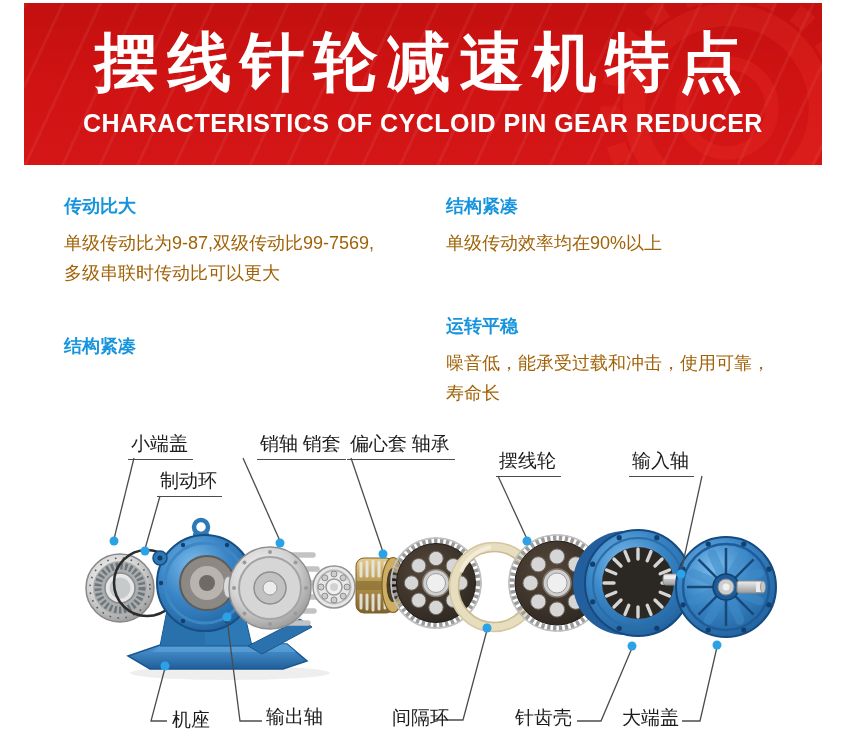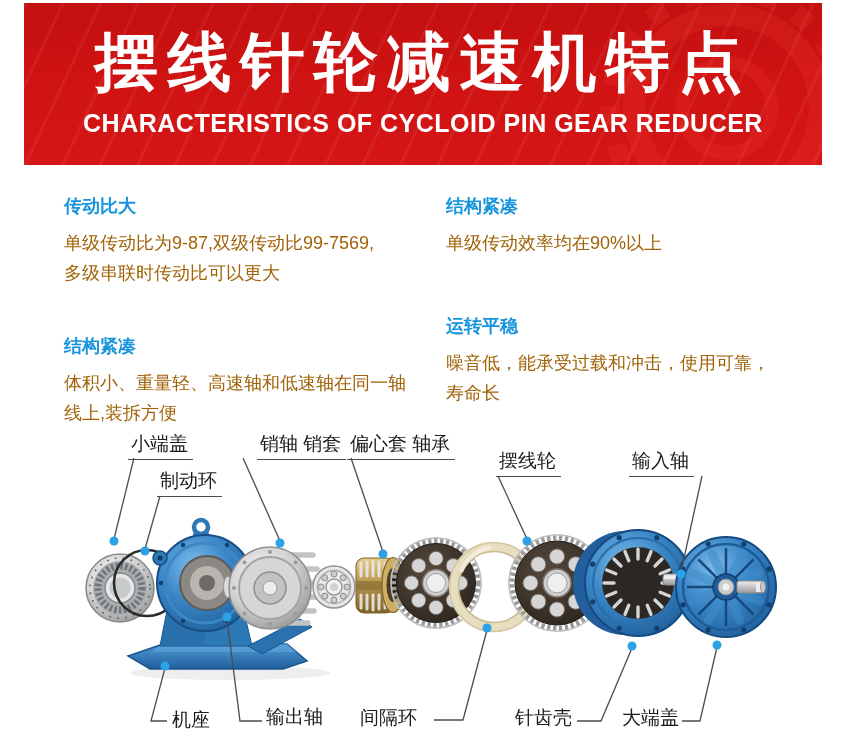--- a/index.html
+++ b/index.html
@@ -28,21 +28,21 @@
   }
   
   .feature { position:absolute; width:382px; }
   .feature-title { font-size:18px; line-height:28px; font-weight:700; color:#1694dd; }
   .feature-body  { margin-top:8px; font-size:18px; line-height:30px; color:#a16207; white-space:pre-line; }
   #feature-0 { left:64px;  top:192px; }
   #feature-1 { left:446px; top:192px; }
   #feature-2 { left:64px;  top:316px;margin-top:16px; }
   #feature-3 { left:446px; top:312px; }
   
-  .diagram { position:absolute; left:0; top:425px; width:810px; height:331px; }
+  .diagram { position:absolute; left:0; top:425px; width:810px; height:331px;font-family:Liberation Serif, serif; }
   .diagram svg.art { position:absolute; left:0; top:0; }
   .dlabel {
     position:absolute; font-size:19px; line-height:23px; color:#1c1c1c; white-space:nowrap;
   }
   .dlabel.underlined { padding:0 5px 4px 3px; border-bottom:1.5px solid #4c4c4c; }
 </style>
 </head>
 <body>
 
 <div class="page">
@@ -63,22 +63,20 @@
     <div class="feature-title">传动比大</div>
     <div class="feature-body">单级传动比为9-87,双级传动比99-7569,
 多级串联时传动比可以更大</div>
   </div>
   <div class="feature" id="feature-1">
     <div class="feature-title">结构紧凑</div>
     <div class="feature-body">单级传动效率均在90%以上</div>
   </div>
   <div class="feature" id="feature-2">
     <div class="feature-title">结构紧凑</div>
-    <div class="feature-body">体积小、重量轻、高速轴和低速轴在同一轴
-线上,装拆方便</div>
   </div>
   <div class="feature" id="feature-3">
     <div class="feature-title">运转平稳</div>
     <div class="feature-body">噪音低，能承受过载和冲击，使用可靠，
 寿命长</div>
   </div>
 
   <div class="diagram">
 
     <svg class="art" width="862" height="331" viewBox="0 0 862 331">
@@ -369,18 +367,18 @@
 
     <div class="dlabel underlined" style="left:128px; top:7px;">小端盖</div>
     <div class="dlabel underlined" style="left:237px; top:7px;margin-left:20px;">销轴 销套</div>
     <div class="dlabel underlined" style="left:347px; top:7px;">偏心套 轴承</div>
     <div class="dlabel underlined" style="left:157px; top:44px;">制动环</div>
     <div class="dlabel underlined" style="left:496px; top:24px;">摆线轮</div>
     <div class="dlabel underlined" style="left:629px; top:24px;">输入轴</div>
 
     <div class="dlabel" style="left:172px; top:283px;">机座</div>
     <div class="dlabel" style="left:266px; top:280px;">输出轴</div>
-    <div class="dlabel" style="left:360px; top:281px;">间隔环</div>
+    <div class="dlabel" style="left:392px; top:281px;">间隔环</div>
     <div class="dlabel" style="left:515px; top:281px;">针齿壳</div>
     <div class="dlabel" style="left:622px; top:281px;">大端盖</div>
   </div>
 
 </div>
 
 </body></html>

